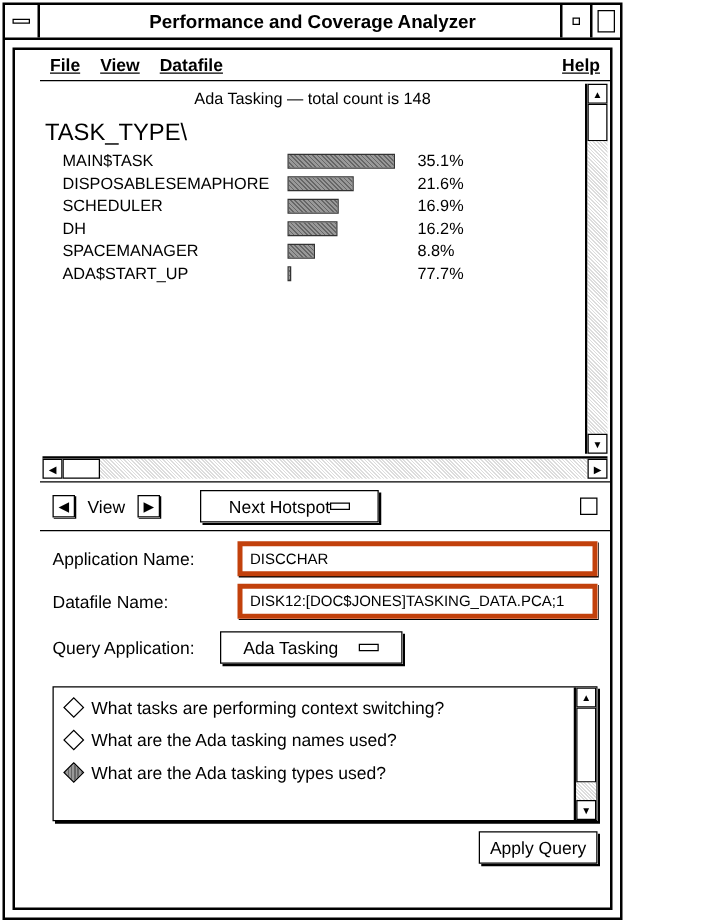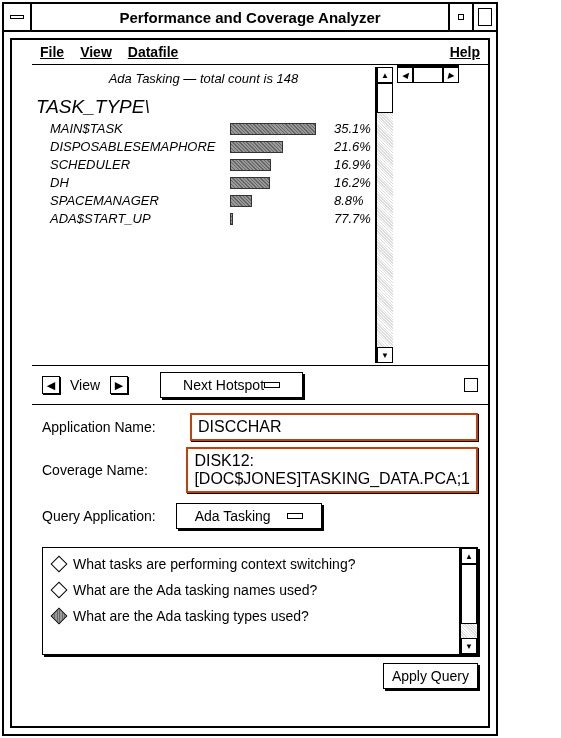--- a/index.html
+++ b/index.html
@@ -83,21 +83,21 @@
   font-size: 14px;
   gap: 16px;
   border-bottom: 1px solid black;
   font-weight: bold;
 }
 .menu-item { text-decoration: underline; cursor: pointer; }
 .menu-right { margin-left: auto; }
 
 .chart-area-container {
   display: flex;
-  font-style: italic;
+  flex-direction: column;
 }
 .chart-area {
   display: flex;
   height: 300px;
 }
 .chart-content {
   flex: 1;
   padding: 6px 4px 4px 4px;
   font-size: 13px;
 }
@@ -201,24 +201,24 @@
 }
 .form-row {
   display: flex;
   align-items: center;
   margin-bottom: 6px;
   gap: 8px;
 }
 .form-label { width: 140px; }
 .form-value {
   flex: 1;
-  border: 2px solid #c2410c;
+  border: 4px solid #c2410c;
   box-shadow: 1px 1px 0 black;
   padding: 3px 6px;
-  font-size: 16px;
+  font-size: 12px;
 }
 .query-cat-row {
   display: flex;
   align-items: center;
   margin: 10px 0 6px 0;
   gap: 20px;
 }
 .query-dropdown {
   border: 1px solid black;
   box-shadow: 2px 2px 0 black;
@@ -378,21 +378,21 @@
       </div>
       <div class="grip"></div>
     </div>
 
     <div class="form-area">
       <div class="form-row">
         <span class="form-label">Application Name:</span>
         <div class="form-value">DISCCHAR</div>
       </div>
       <div class="form-row">
-        <span class="form-label">Coverage Name:</span>
+        <span class="form-label">Datafile Name:</span>
         <div class="form-value">DISK12:[DOC$JONES]TASKING_DATA.PCA;1</div>
       </div>
       <div class="query-cat-row">
         <span>Query Application:</span>
         <div class="query-dropdown">
           <span>Ada Tasking</span>
           <span class="dropdown-indicator"></span>
         </div>
       </div>
     </div>

